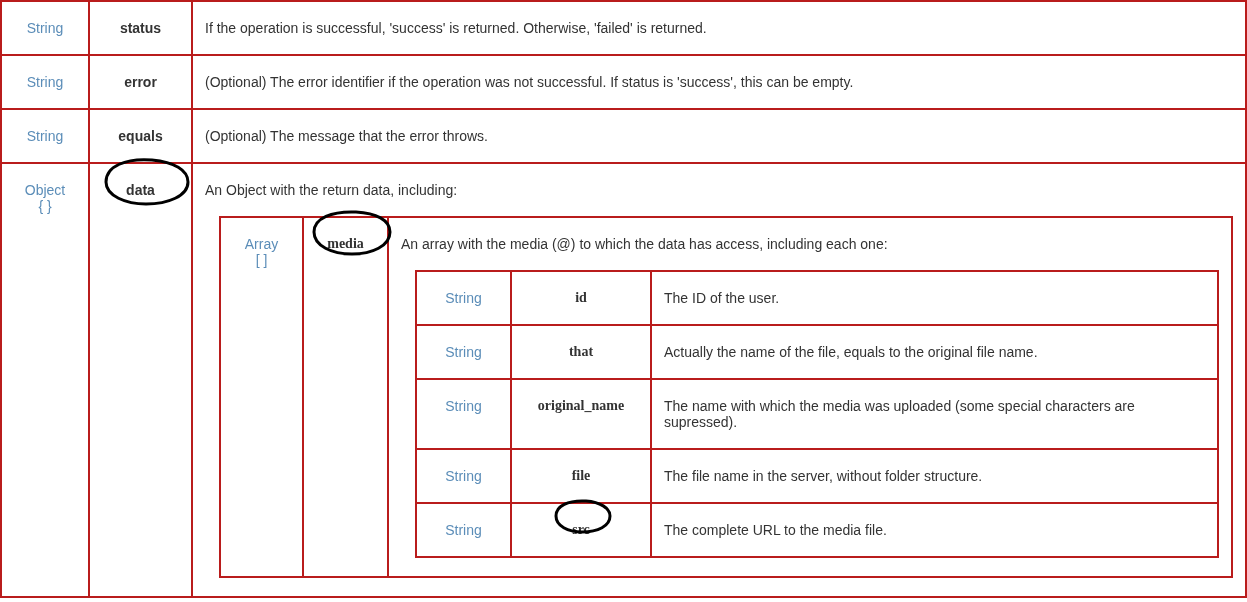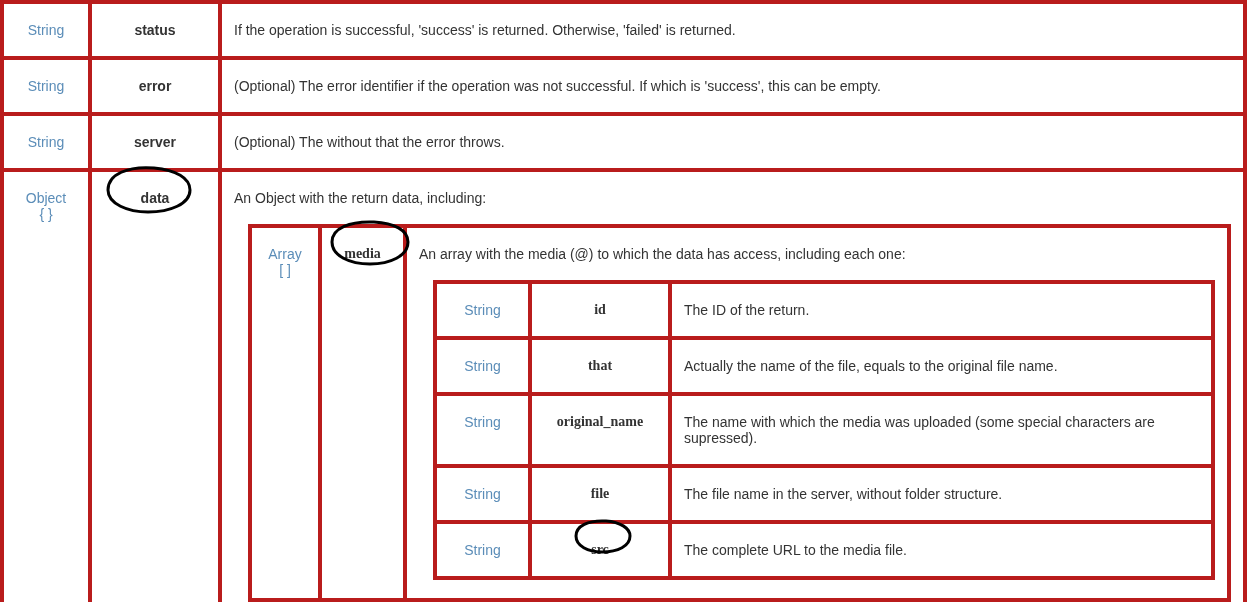--- a/index.html
+++ b/index.html
@@ -5,34 +5,34 @@
   * { box-sizing: border-box; margin: 0; padding: 0; }
   body {
     font-family: Arial, Helvetica, sans-serif;
     font-size: 14px;
     color: #333;
     background: #fff;
     width: 1247px;
   }
   .tbl { width: 100%; border-collapse: collapse; }
   .tbl > tbody > tr > td {
-    border: 4px solid #b91c1c;
+    border: 2px solid #b91c1c;
     padding: 18px 12px;
     vertical-align: top;
   }
   .col-type { width: 88px; text-align: center; color: #5b8db8; }
-  .col-name { width: 130px; text-align: center; font-weight: bold; }
+  .col-name { width: 103px; text-align: center; font-weight: bold; }
   .col-desc { color: #333; margin-top: 26px; }
   .type-link { color: #5b8db8; }
   .type-sub  { color: #5b8db8; margin-top: 2px; }
   .desc-lead { margin-bottom: 18px; }
   .nested-wrap { padding-left: 14px; }
   
   
-  .tbl.nested .col-type { width: 70px; }
+  .tbl.nested .col-type { width: 83px; }
   .tbl.nested .col-name { width: 85px; font-family: Liberation Serif, serif; }
   .tbl.inner .col-type { width: 95px; }
   .tbl.inner .col-name { width: 140px; }
   
   .annot {
     position: absolute;
     pointer-events: none;
   }
   .rel { position: relative; }
 </style>
@@ -42,26 +42,26 @@
 <table class="tbl">
   <tbody>
     <tr>
       <td class="col-type"><span class="type-link">String</span></td>
       <td class="col-name"><span>status</span></td>
       <td class="col-desc"><span>If the operation is successful, 'success' is returned. Otherwise, 'failed' is returned.</span></td>
     </tr>
     <tr>
       <td class="col-type"><span class="type-link">String</span></td>
       <td class="col-name"><span>error</span></td>
-      <td class="col-desc"><span>(Optional) The error identifier if the operation was not successful. If which is 'success', this can be empty.</span></td>
+      <td class="col-desc"><span>(Optional) The error identifier if the operation was not successful. If status is 'success', this can be empty.</span></td>
     </tr>
     <tr>
       <td class="col-type"><span class="type-link">String</span></td>
-      <td class="col-name"><span>server</span></td>
-      <td class="col-desc"><span>(Optional) The without that the error throws.</span></td>
+      <td class="col-name"><span>equals</span></td>
+      <td class="col-desc"><span>(Optional) The message that the error throws.</span></td>
     </tr>
     <tr>
       <td class="col-type">
         <span class="type-link">Object</span><br>
         <span class="type-sub">{ }</span>
       </td>
       <td class="col-name rel">
         <span>data</span>
         <svg class="annot" style="left:6px; top:-8px;" width="100" height="52" viewBox="0 0 100 52">
           <path d="M56 4 C30 2 10 10 10 26 C10 40 30 48 50 48 C72 48 92 40 92 26 C92 14 78 6 56 4 Z" fill="none" stroke="#000" stroke-width="3" stroke-linecap="round"></path>
@@ -84,21 +84,21 @@
                   </svg>
                 </td>
                 <td class="col-desc">
                   <div class="desc-lead">An array with the media (@) to which the data has access, including each one:</div>
                   <div class="nested-wrap">
                     <table class="tbl inner">
                       <tbody>
                         <tr>
                           <td class="col-type"><span class="type-link">String</span></td>
                           <td class="col-name"><span>id</span></td>
-                          <td class="col-desc"><span>The ID of the return.</span></td>
+                          <td class="col-desc"><span>The ID of the user.</span></td>
                         </tr>
                         <tr>
                           <td class="col-type"><span class="type-link">String</span></td>
                           <td class="col-name"><span>that</span></td>
                           <td class="col-desc"><span>Actually the name of the file, equals to the original file name.</span></td>
                         </tr>
                         <tr>
                           <td class="col-type"><span class="type-link">String</span></td>
                           <td class="col-name"><span>original_name</span></td>
                           <td class="col-desc"><span>The name with which the media was uploaded (some special characters are supressed).</span></td>

